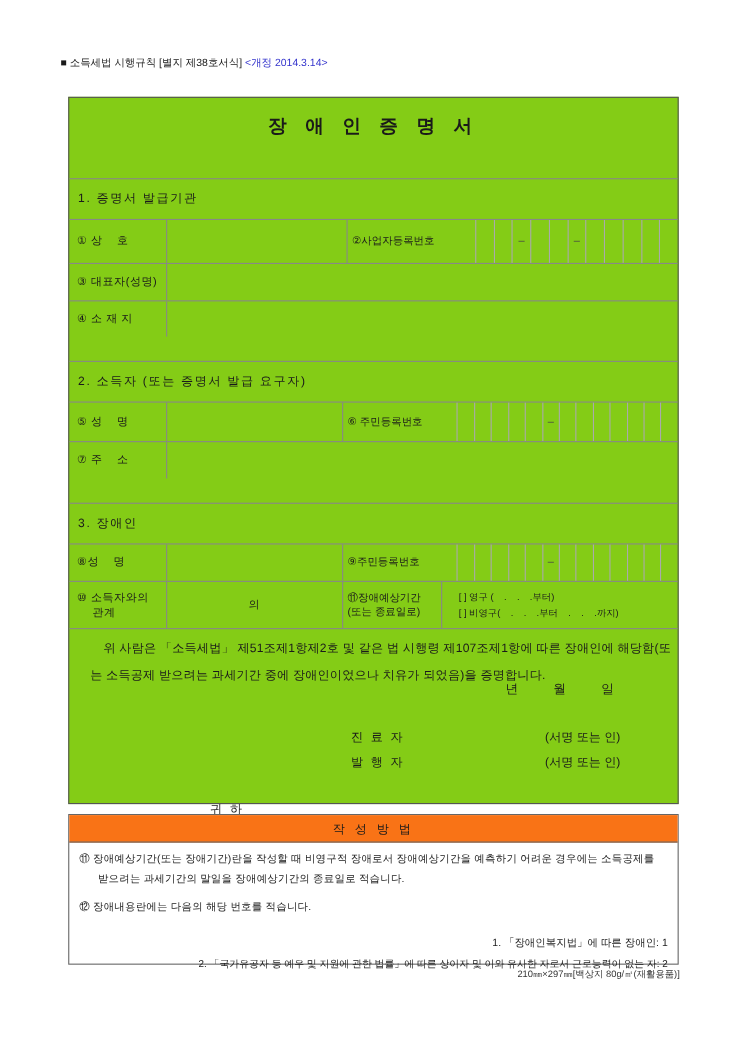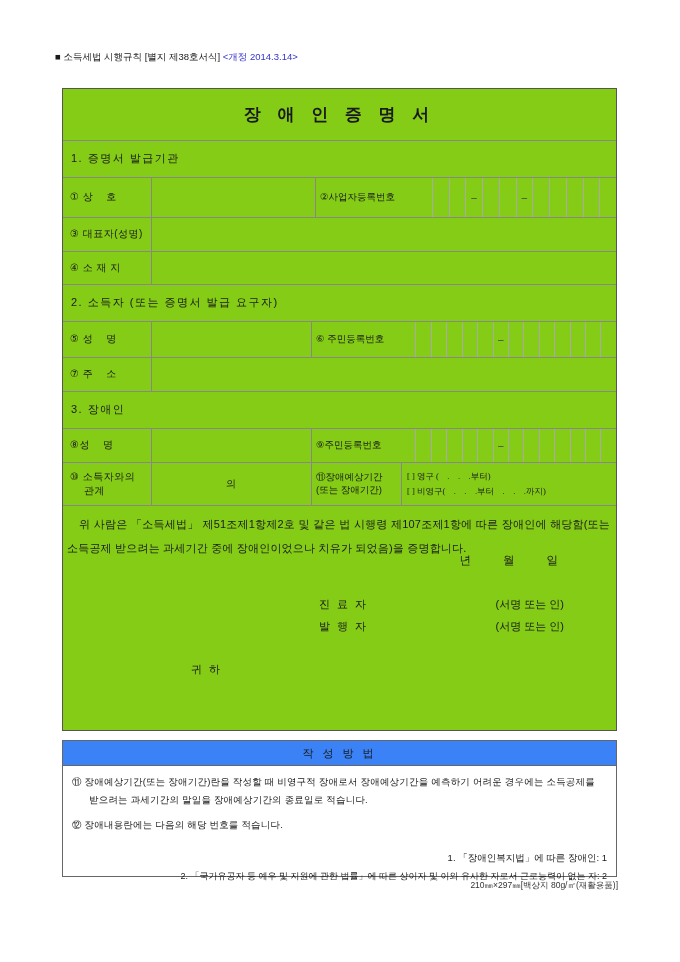--- a/index.html
+++ b/index.html
@@ -14,53 +14,53 @@
   
   .form-box { position:absolute; left:62px; top:88px; width:555px; height:643px;
               border:1.5px solid #555; box-sizing:border-box; background:#84cc16; }
   .frow { display:flex; border-top:1px solid #888; box-sizing:border-box; }
   .frow:first-child { border-top:none; }
   .fcell { box-sizing:border-box; border-left:1px solid #888; display:flex; align-items:center; }
   .fcell:first-child { border-left:none; }
   .title-row { height:50.5px; display:flex; align-items:center; justify-content:center;
                font-size:17px; font-weight:bold; letter-spacing:6px; white-space:pre; }
   .sec-row { height:37px; display:flex; align-items:center; padding-left:8px;
-             font-size:11px; letter-spacing:1.5px; white-space:pre; }
+             font-size:11px; letter-spacing:1.5px; white-space:pre;margin-top:22px; }
   .h40 { height:40px;text-align:center; } .h34 { height:34px; } .h33 { height:33px; }
   .h36 { height:36px; } .h43 { height:43px; }
   .lbl { font-size:10px; padding-left:7px; white-space:pre; letter-spacing:0.5px; }
   .lbl2 { font-size:9.5px; padding-left:4px; white-space:pre; }
   .w-lbl { width:88px; } .w-val1 { width:164px; } .w-lbl2a { width:101px; }
   .w-val2 { width:160px; } .w-lbl2b { width:90px; }
   .flex1 { flex:1; }
   .val-center { justify-content:center; font-size:10px; white-space:pre; letter-spacing:1px; }
   .cells { flex:1; display:flex; align-self:stretch; }
   .dcell { flex:1; border-left:1px solid #aaa; display:flex; align-items:center;
            justify-content:center; font-size:10px; color:#444; box-sizing:border-box; }
   .dcell:first-child { border-left:1px solid #888; }
   .cells .dcell:first-child { border-left:none; }
   .two-line { flex-direction:column; justify-content:center; align-items:flex-start; }
   .two-line .l2 { padding-left:14px; }
   .opt-cell { flex-direction:column; justify-content:center; align-items:flex-start;
-              font-size:8.5px; white-space:pre; line-height:15px; padding-left:5px;font-family:Liberation Serif, serif; }
+              font-size:8.5px; white-space:pre; line-height:15px; padding-left:15px; }
   
   .stmt { position:relative; height:185px; font-size:11px; }
-  .stmt-para { position:absolute; top:6px; left:4px; right:6px; line-height:24px;
+  .stmt-para { position:absolute; top:6px; left:19px; right:6px; line-height:24px;
                text-align:justify; text-indent:12px; letter-spacing:0.2px; }
   .stmt-date { position:absolute; top:47px; right:58px; white-space:pre; font-size:11.5px; }
   .sig-lbl1 { position:absolute; top:91px; left:256px; white-space:pre; letter-spacing:2px; }
   .sig-val1 { position:absolute; top:91px; right:52px; white-space:pre; }
   .sig-lbl2 { position:absolute; top:113px; left:256px; white-space:pre; letter-spacing:2px; }
   .sig-val2 { position:absolute; top:113px; right:52px; white-space:pre; }
   .recipient { position:absolute; top:156px; left:128px; white-space:pre; letter-spacing:2px; }
 
   
   .inst-box { position:absolute; left:62px; top:740px; width:555px; height:137px;
               border:1px solid #666; box-sizing:border-box; background:#fff; }
-  .inst-head { height:24px; background:#3b82f6; border-bottom:1px solid #666;
+  .inst-head { height:24px; background:#f97316; border-bottom:1px solid #666;
                display:flex; align-items:center; justify-content:center;
                font-size:11px; letter-spacing:3px; white-space:pre; }
   .inst-body { padding:7px 9px 0 9px; font-size:9.5px; line-height:18px; }
   .inst-item { padding-left:17px; text-indent:-17px; margin-bottom:7px; letter-spacing:0.2px; }
   .inst-sub { padding-left:17px; line-height:18px; white-space:nowrap;text-align:right; }
   
   .footer-note { position:absolute; top:880px; right:62px; font-size:8.5px; color:#333; }
 </style>
 </head>
 <body>
@@ -157,21 +157,21 @@
   </div>
 
   <div class="frow h43">
     <div class="fcell lbl w-lbl two-line">
       <div>⑩ 소득자와의</div>
       <div class="l2">관계</div>
     </div>
     <div class="fcell w-val2 val-center">의</div>
     <div class="fcell lbl2 w-lbl2b two-line">
       <div>⑪장애예상기간</div>
-      <div>(또는 장애기간)</div>
+      <div>(또는 종료일로)</div>
     </div>
     <div class="fcell flex1 opt-cell">
       <div>[ ] 영구 (    .    .    .부터)</div>
       <div>[ ] 비영구(    .    .    .부터    .    .    .까지)</div>
     </div>
   </div>
 
 
   <div class="frow stmt flex-col">
     <div class="stmt-para">위 사람은 「소득세법」 제51조제1항제2호 및 같은 법 시행령 제107조제1항에 따른 장애인에 해당함(또는 소득공제 받으려는 과세기간 중에 장애인이었으나 치유가 되었음)을 증명합니다.</div>

